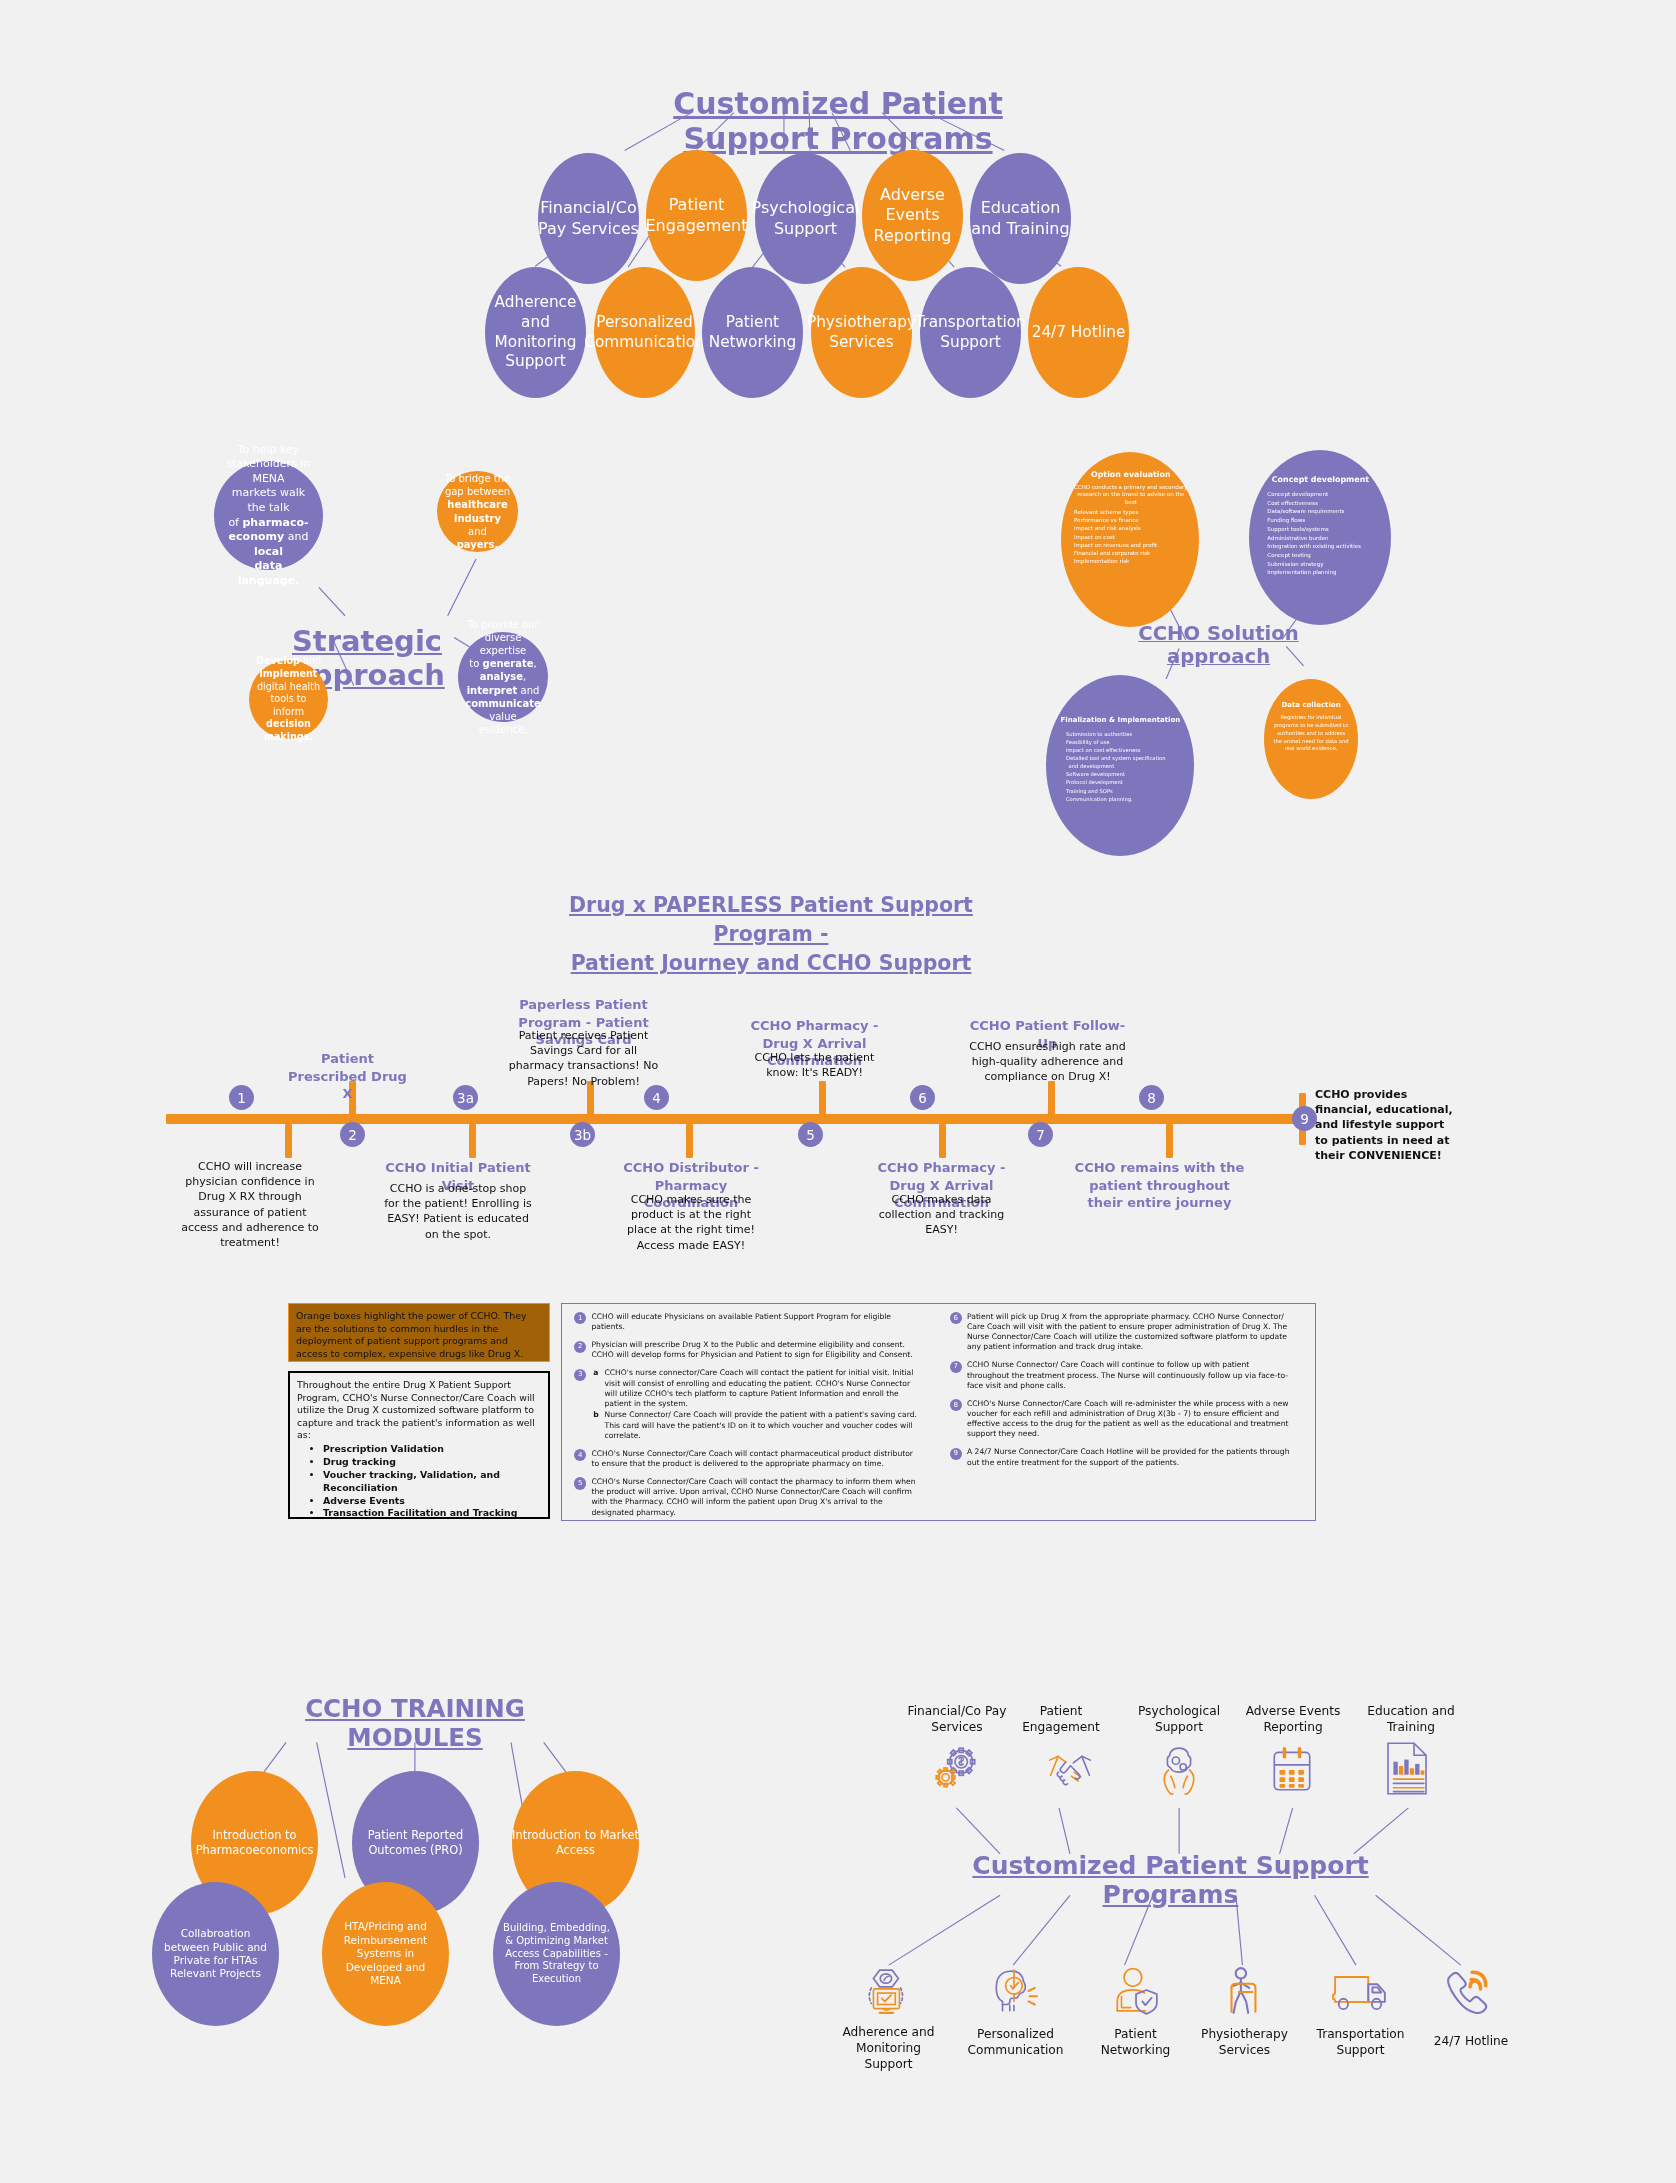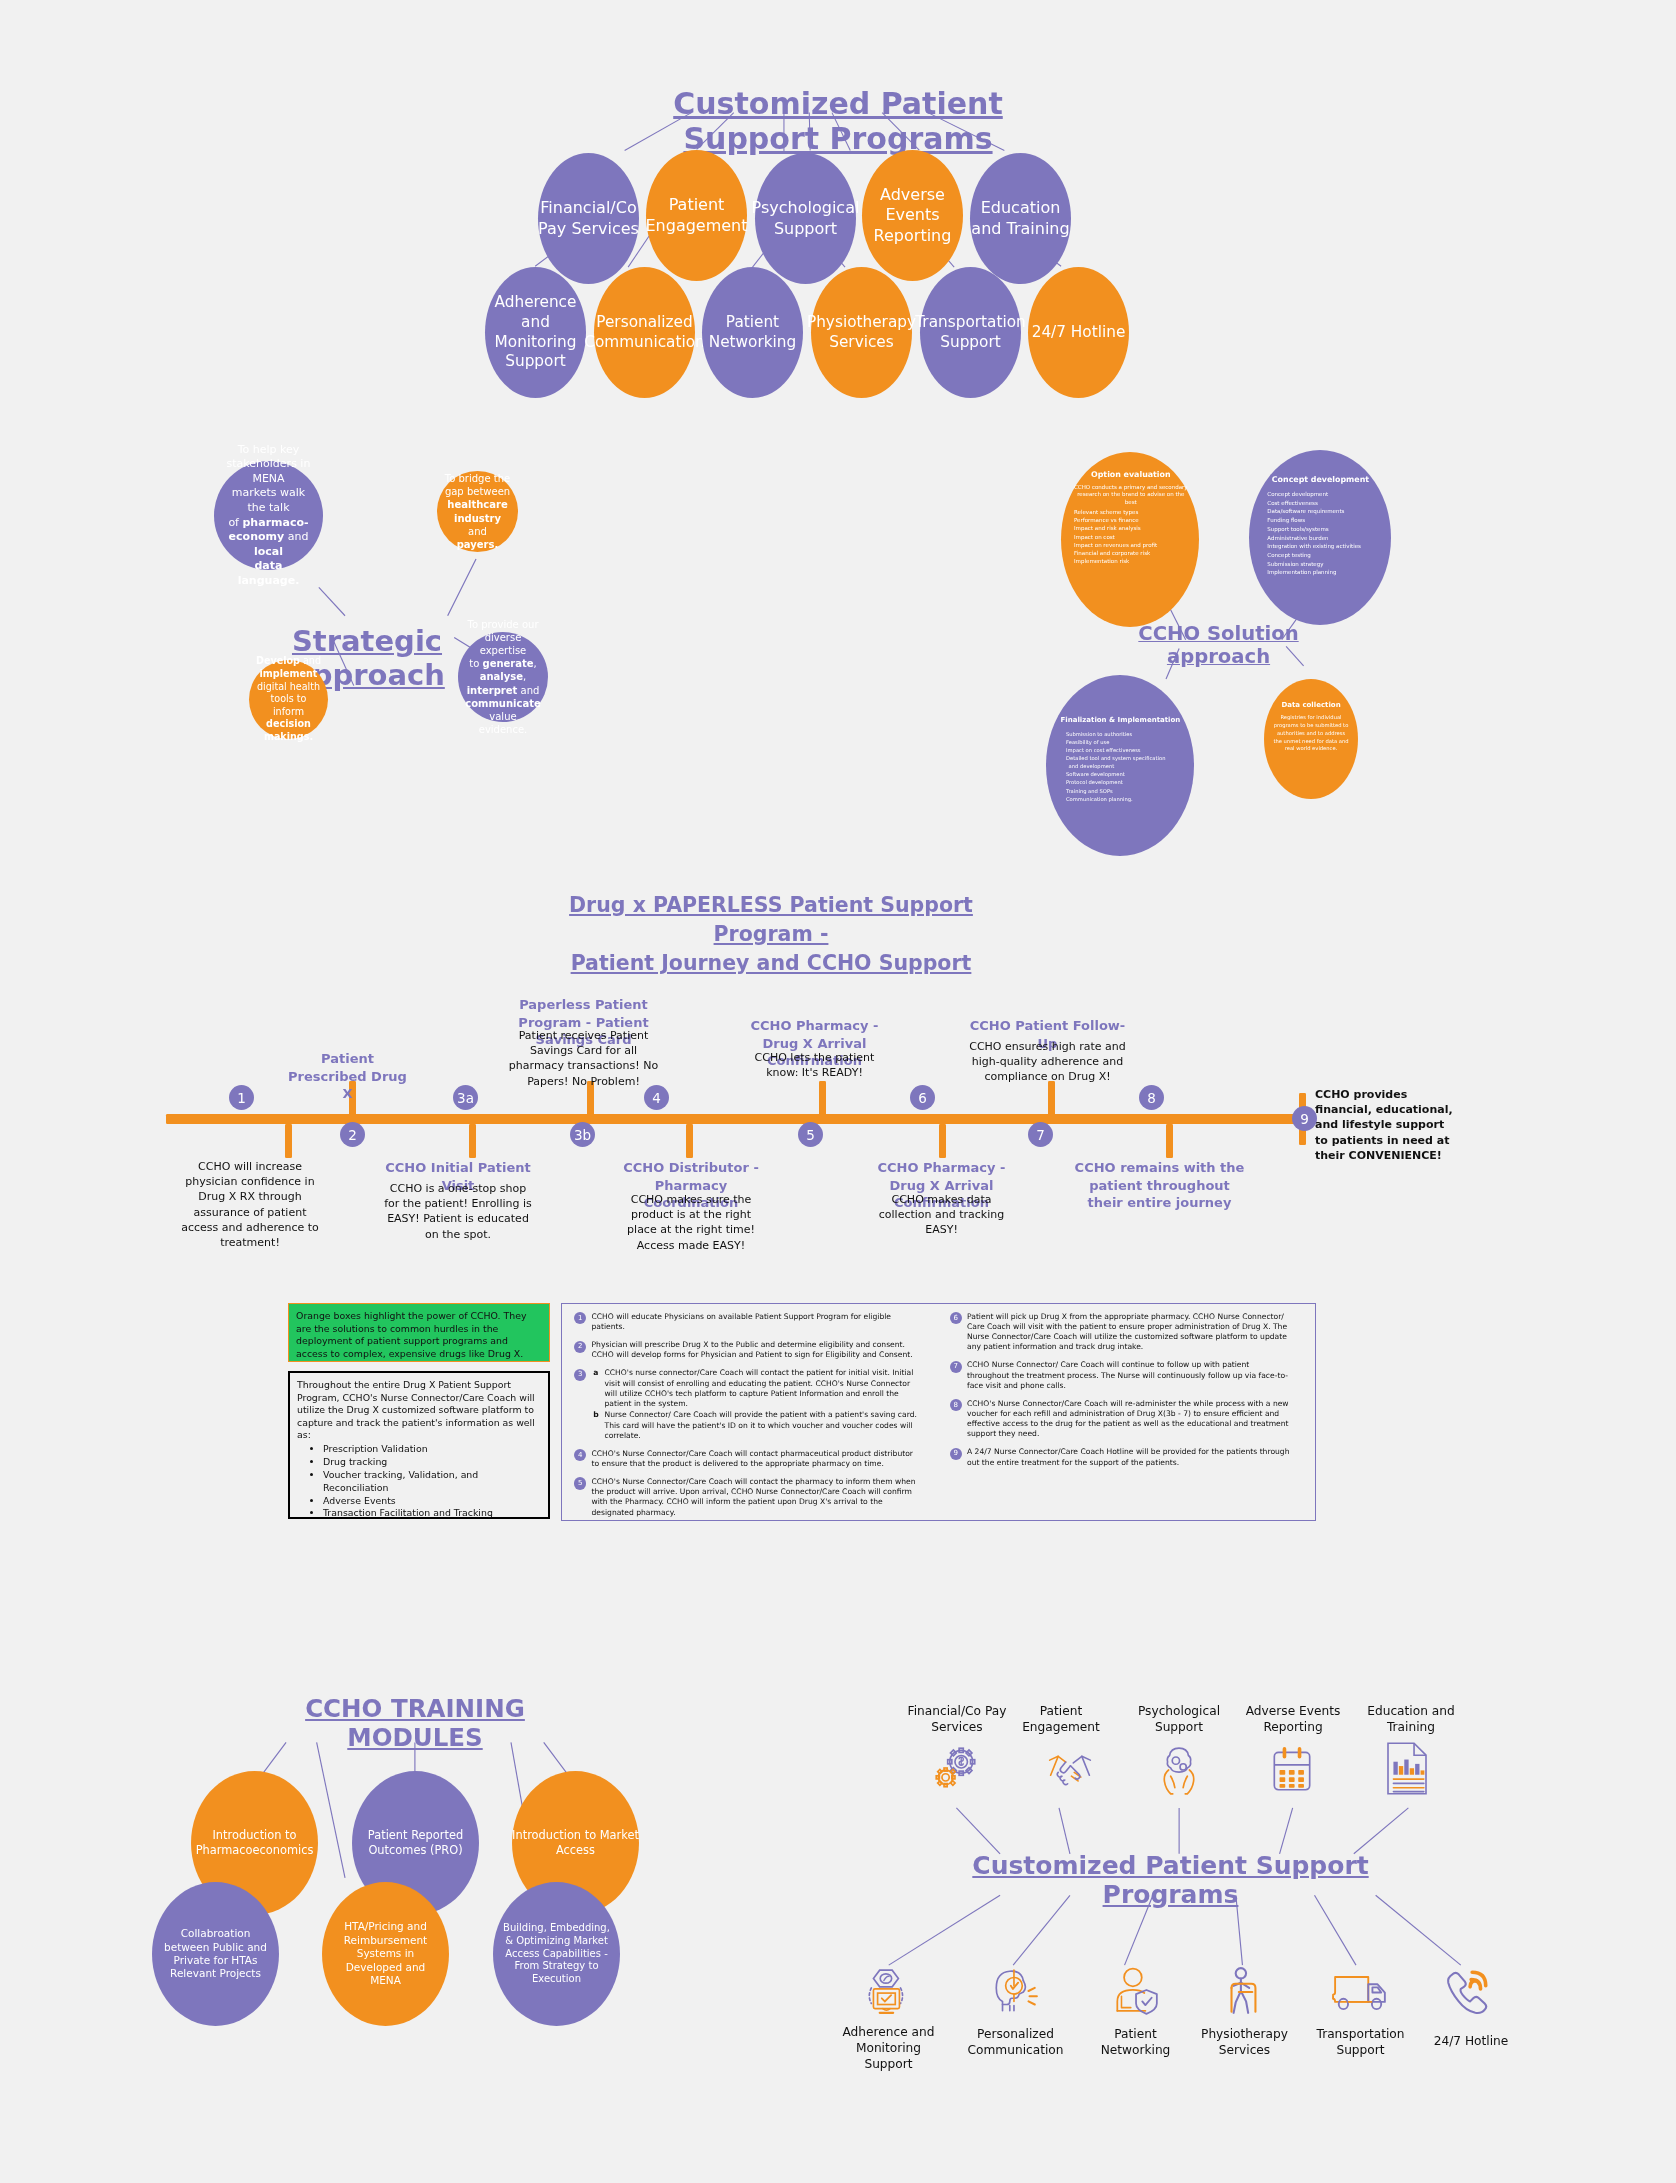--- a/index.html
+++ b/index.html
@@ -42,26 +42,26 @@
   #axis { position:absolute; left:166px; top:1114px; width:1140px; height:9.6px; background:#f2901f; border-radius:1.3px; }
   .tick { position:absolute; width:7.4px; background:#f2901f; border-radius:1.3px; }
   .num { position:absolute; width:25px; height:25px; border-radius:50%; background:#7e76bd;
          color:#fff; font-size:13.5px; display:flex; align-items:center; justify-content:center;
          font-family:"DejaVu Sans", sans-serif; }
   .lbl { position:absolute; text-align:center; color:#7e76bd; font-weight:bold; font-size:13px; line-height:1.35; }
   .bdy { position:absolute; text-align:center; color:#111; font-size:11px; line-height:1.38; }
 
   
   #noteOrange { position:absolute; left:288px; top:1303px; width:262px; height:59px;
-                border:1.7px solid #f2901f; background:#22c55e; padding:6.1px 7px;
+                border:1.7px solid #f2901f; background:#a16207; padding:6.1px 7px;
                 font-size:9.4px; line-height:1.34; color:#111; }
   #noteBlack { position:absolute; left:288px; top:1371px; width:262px; height:148px;
                border:2.2px solid #000; background:#f1f1f1; padding:6.1px 7px;
                font-size:9.4px; line-height:1.34; color:#111; }
-  #noteBlack ul { margin:0.9px 0 0 0; padding-left:26px; }
+  #noteBlack ul { margin:0.9px 0 0 0; padding-left:26px;font-weight:bold; }
   #noteBlack li { margin-bottom:0.4px; }
   #stepsBox { position:absolute; left:561px; top:1303px; width:755px; height:218px;
               border:1.3px solid #7e76bd; background:#f1f1f1; }
   .stepcol { position:absolute; top:7.9px; width:345px; }
   .step { position:relative; padding-left:19px; margin-bottom:7.9px; font-size:7.6px;
           line-height:1.34; color:#111; }
   .step .bul { position:absolute; left:1.7px; top:0.4px; width:12.2px; height:12.2px; border-radius:50%;
           background:#7e76bd; color:#fff; font-size:7px; display:flex; align-items:center;
           justify-content:center; }
   .sub { position:relative; padding-left:13px; margin-top:1.3px; }

